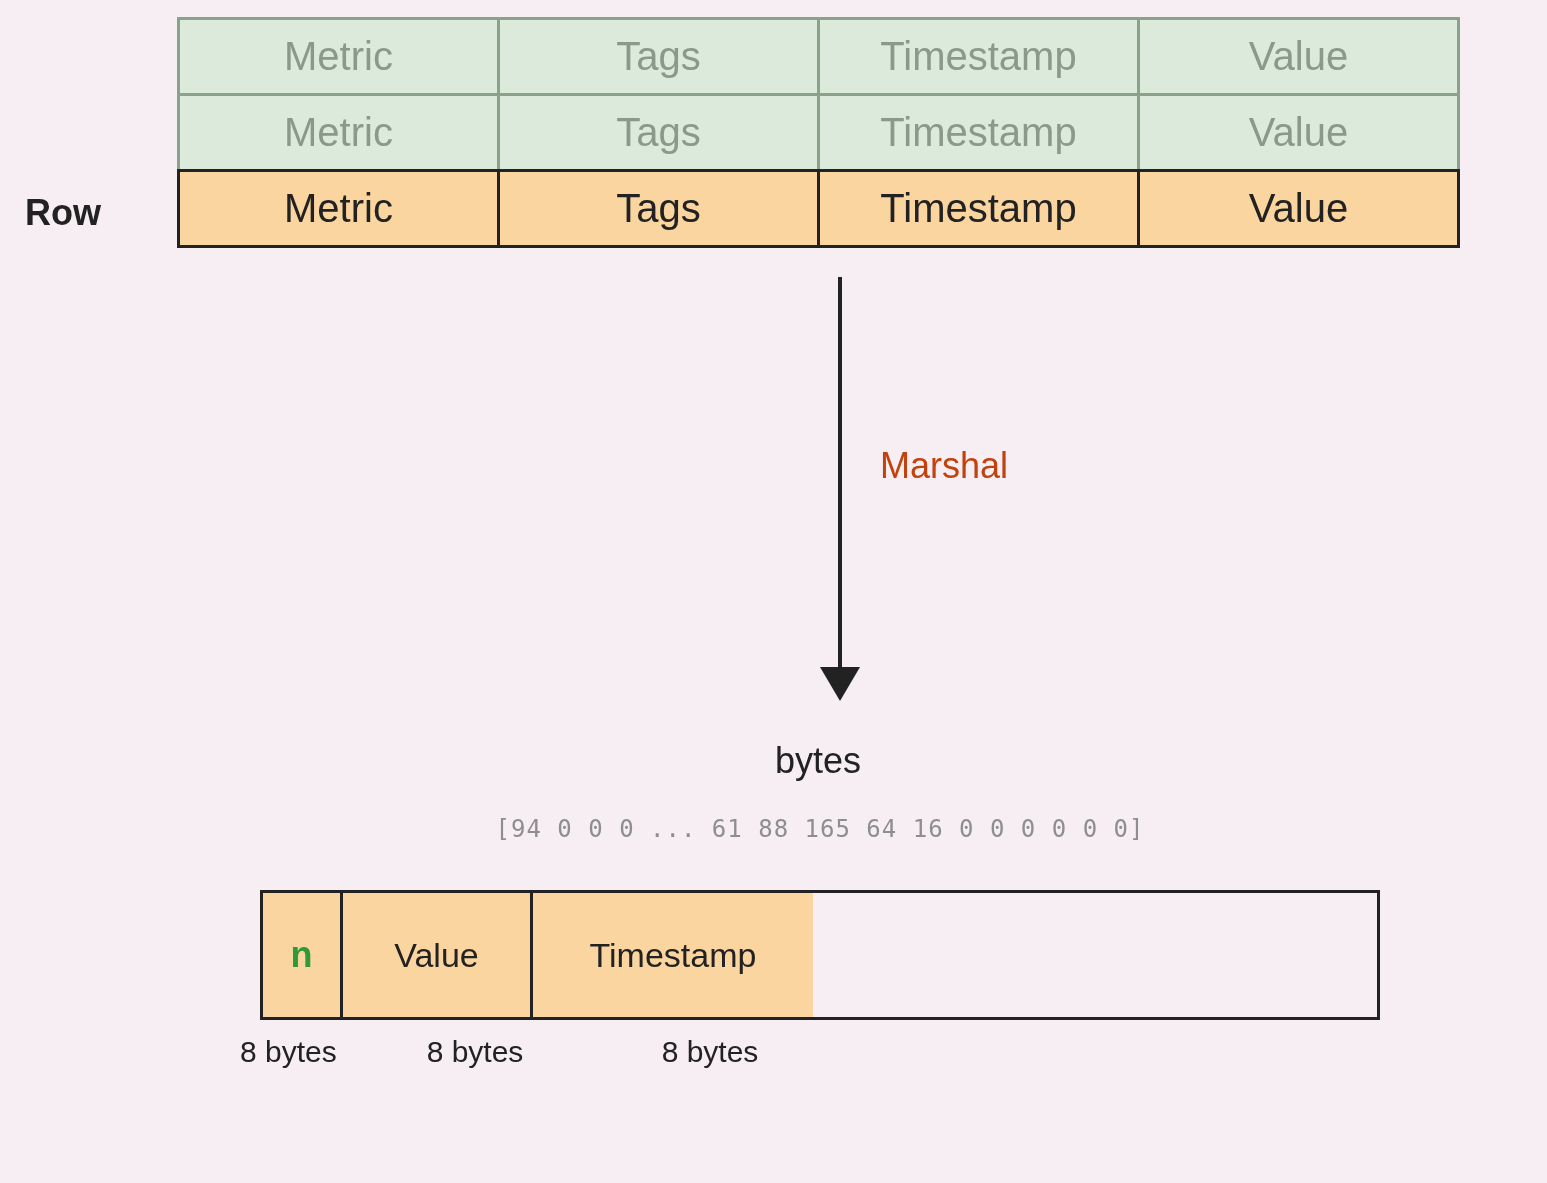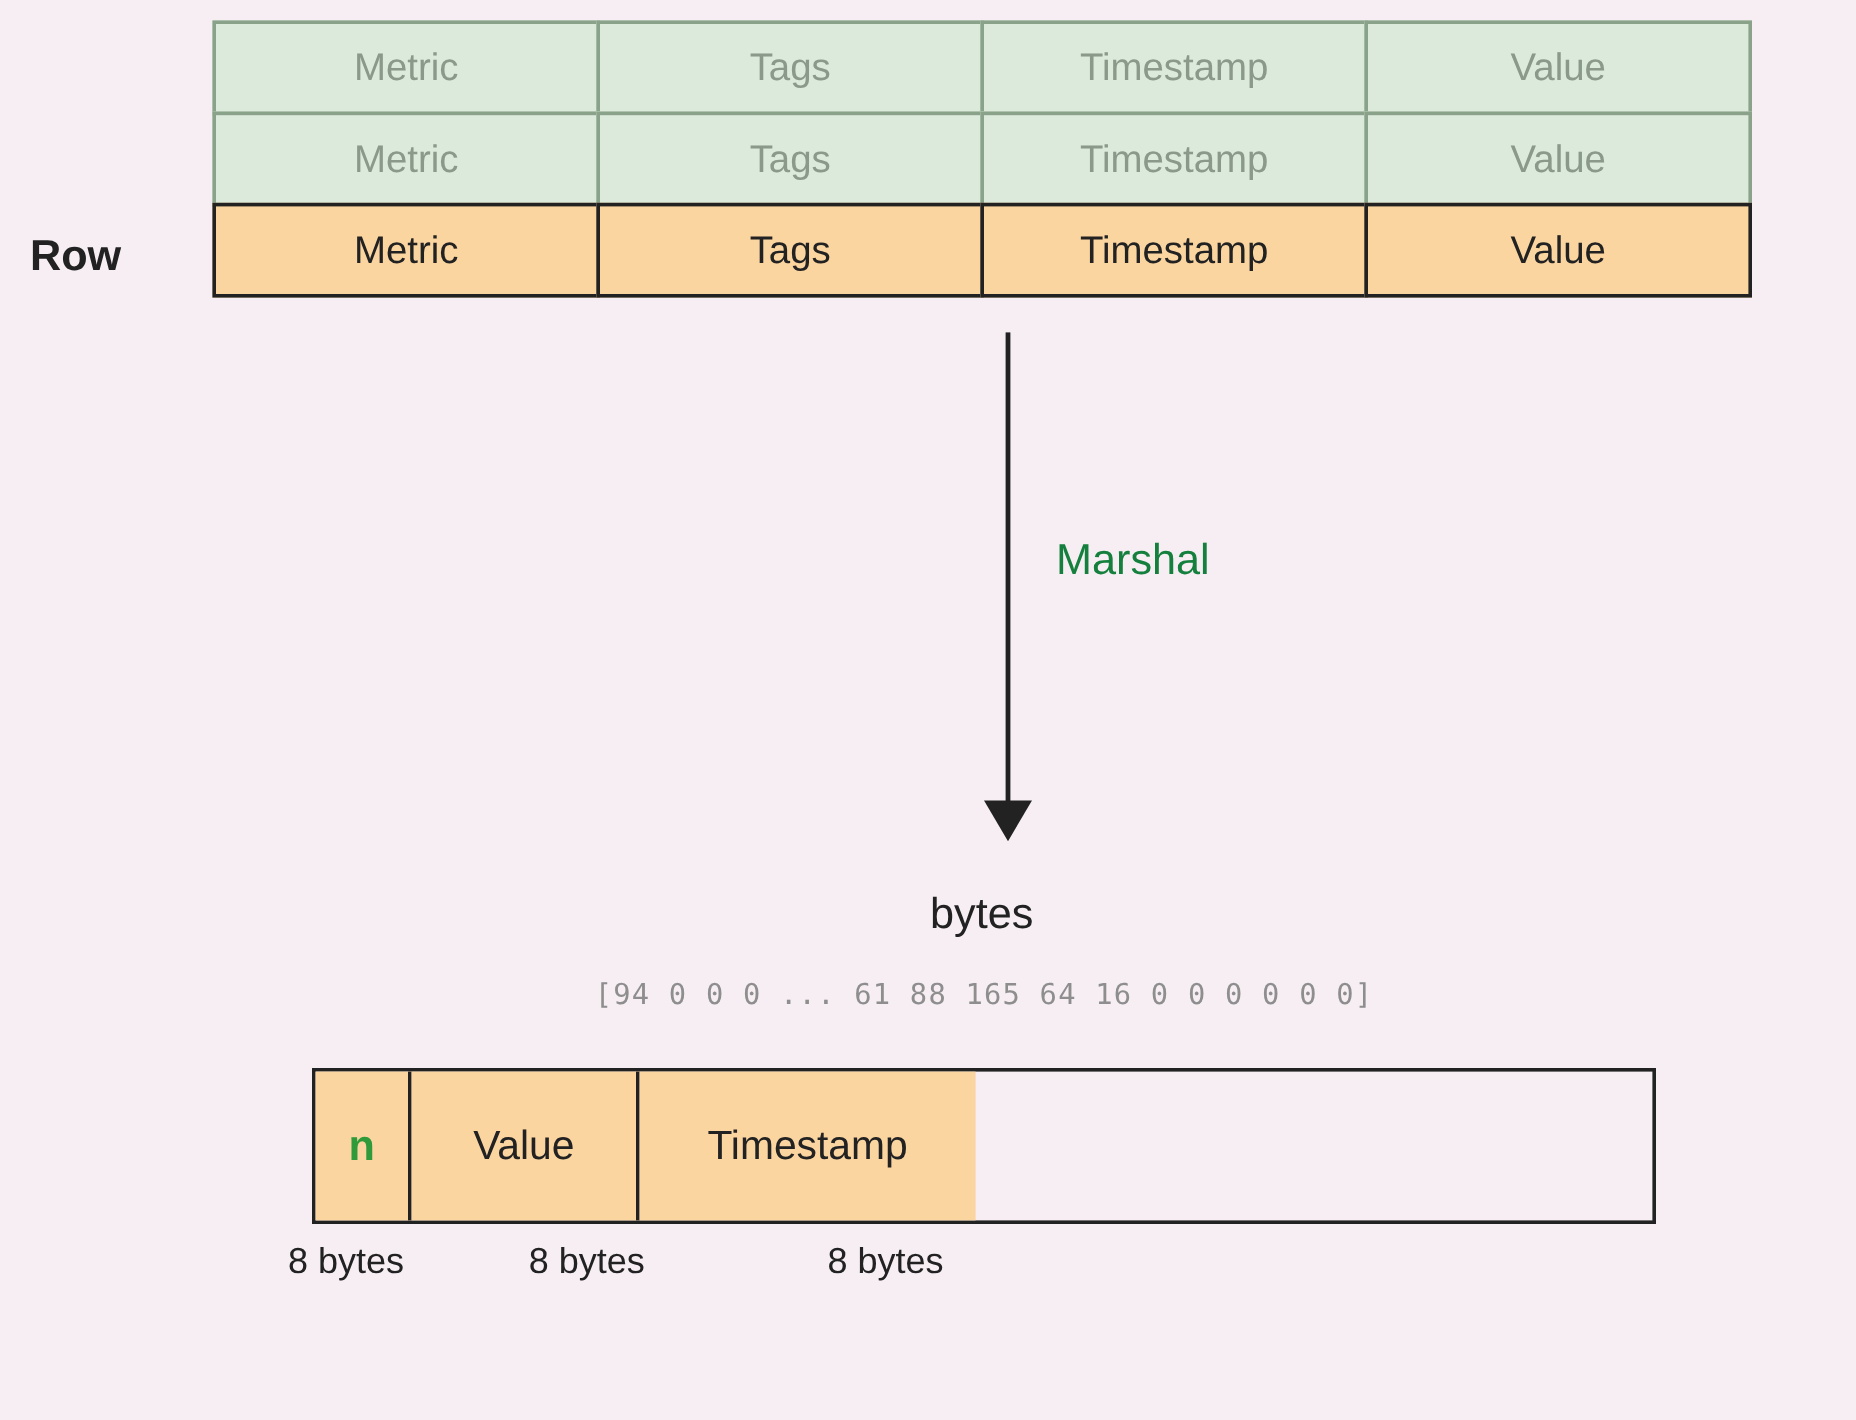--- a/index.html
+++ b/index.html
@@ -29,21 +29,21 @@
   .row {
     display: flex;
     width: 100%;
     height: 76px;
   }
   .cell {
     flex: 1;
     display: flex;
     align-items: center;
     justify-content: center;
-    font-size: 32px;
+    font-size: 40px;
     border: 3px solid #7a8a7a;
     margin-left: -3px;
     margin-top: -3px;
   }
   .row.green .cell {
     background: #dceadb;
     color: #8a998a;
     border-color: #8aa28a;
   }
   .row.orange .cell {
@@ -86,21 +86,21 @@
     height: 0;
     border-left: 20px solid transparent;
     border-right: 20px solid transparent;
     border-top: 34px solid #222;
   }
   .arrow-label {
     position: absolute;
     left: 880px;
     top: 445px;
     font-size: 36px;
-    color: #15803d;
+    color: #c2410c;
   }
 
   
   .bytes-title {
     position: absolute;
     left: 775px;
     top: 740px;
     font-size: 36px;
     color: #222;
   }
@@ -142,21 +142,20 @@
 
   
   .size-labels {
     position: absolute;
     left: 260px;
     top: 1035px;
     width: 1120px;
     display: flex;
     font-size: 30px;
     color: #222;
-    gap: 14px;
   }
   .size-label { text-align: center; }
   .sl-n { width: 140px; text-align: left; padding-left: 0px; margin-left: -20px; }
   .sl-name { flex: 1; text-align: center; }
   .sl-value { width: 190px; }
   .sl-ts { width: 280px; }
   .green-n { color: #2e9a3a; font-weight: 600; }
 </style>
 </head>
 <body>

